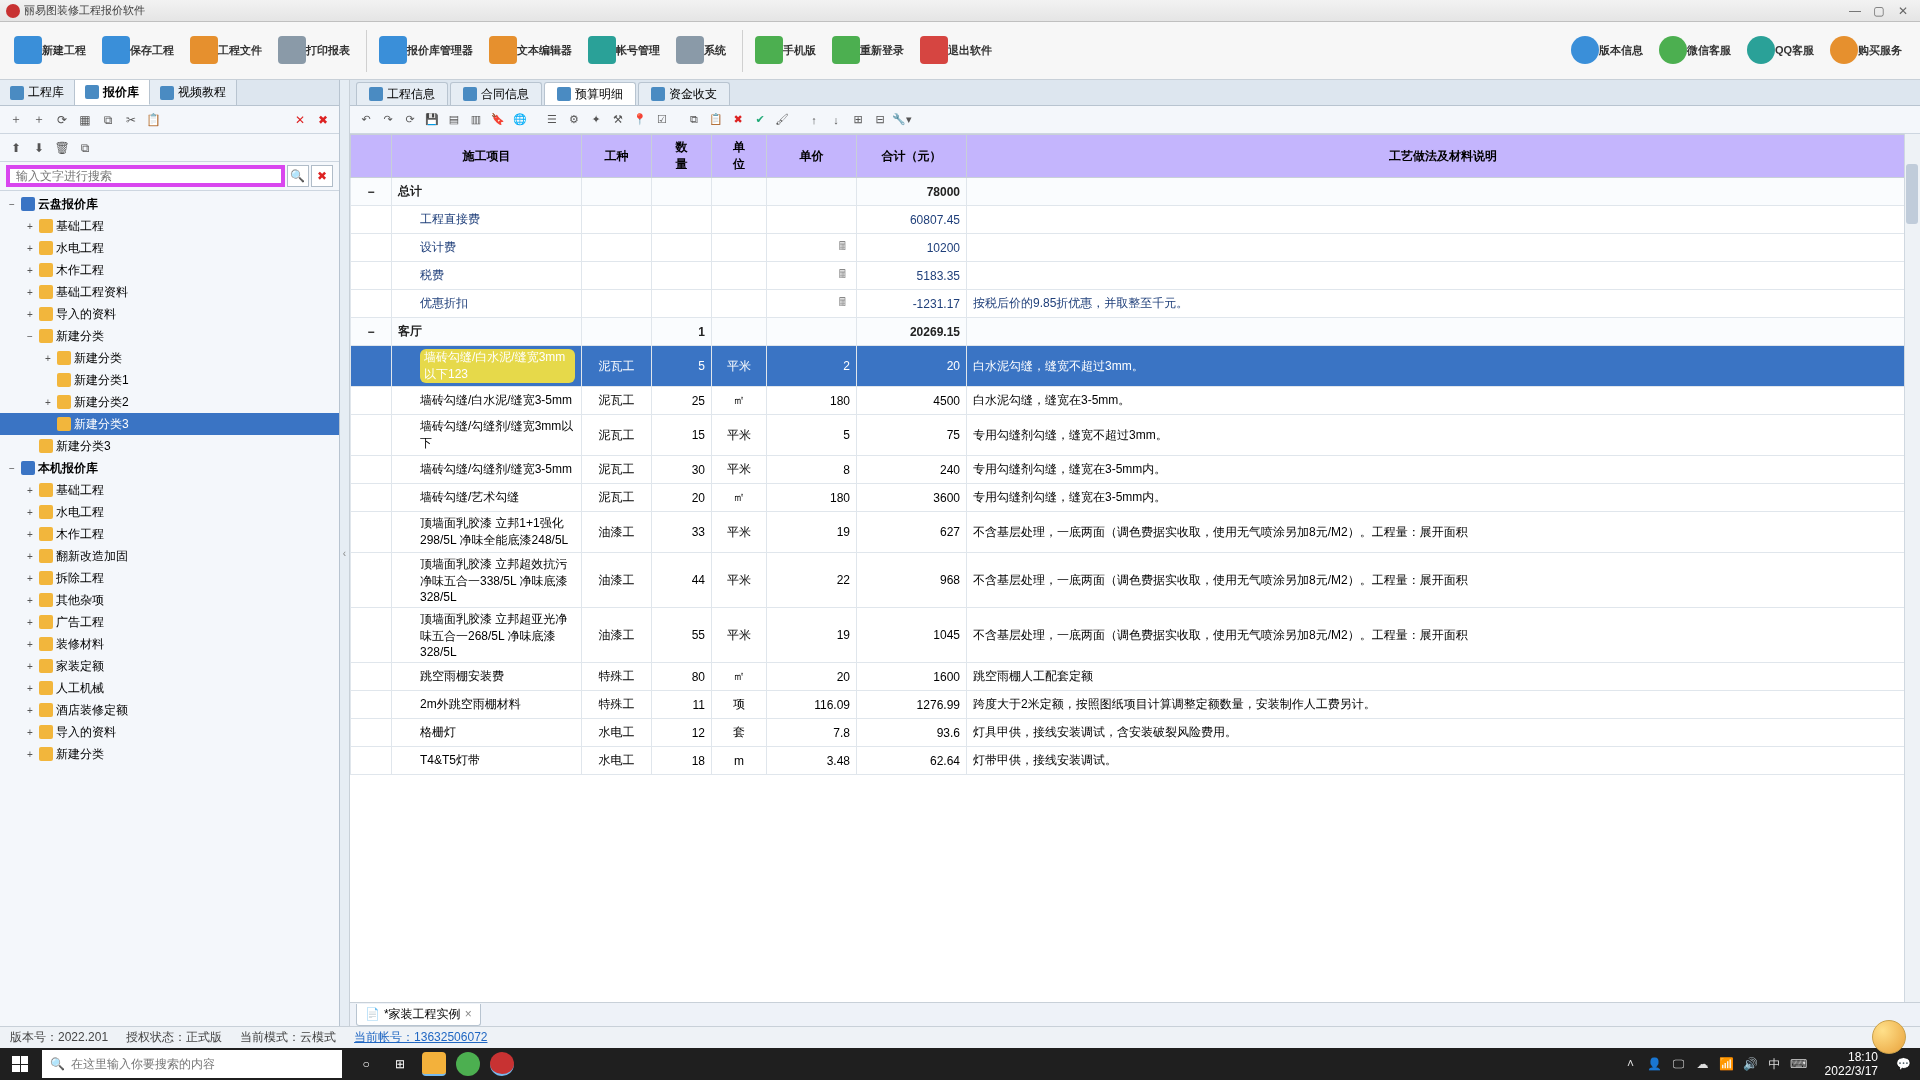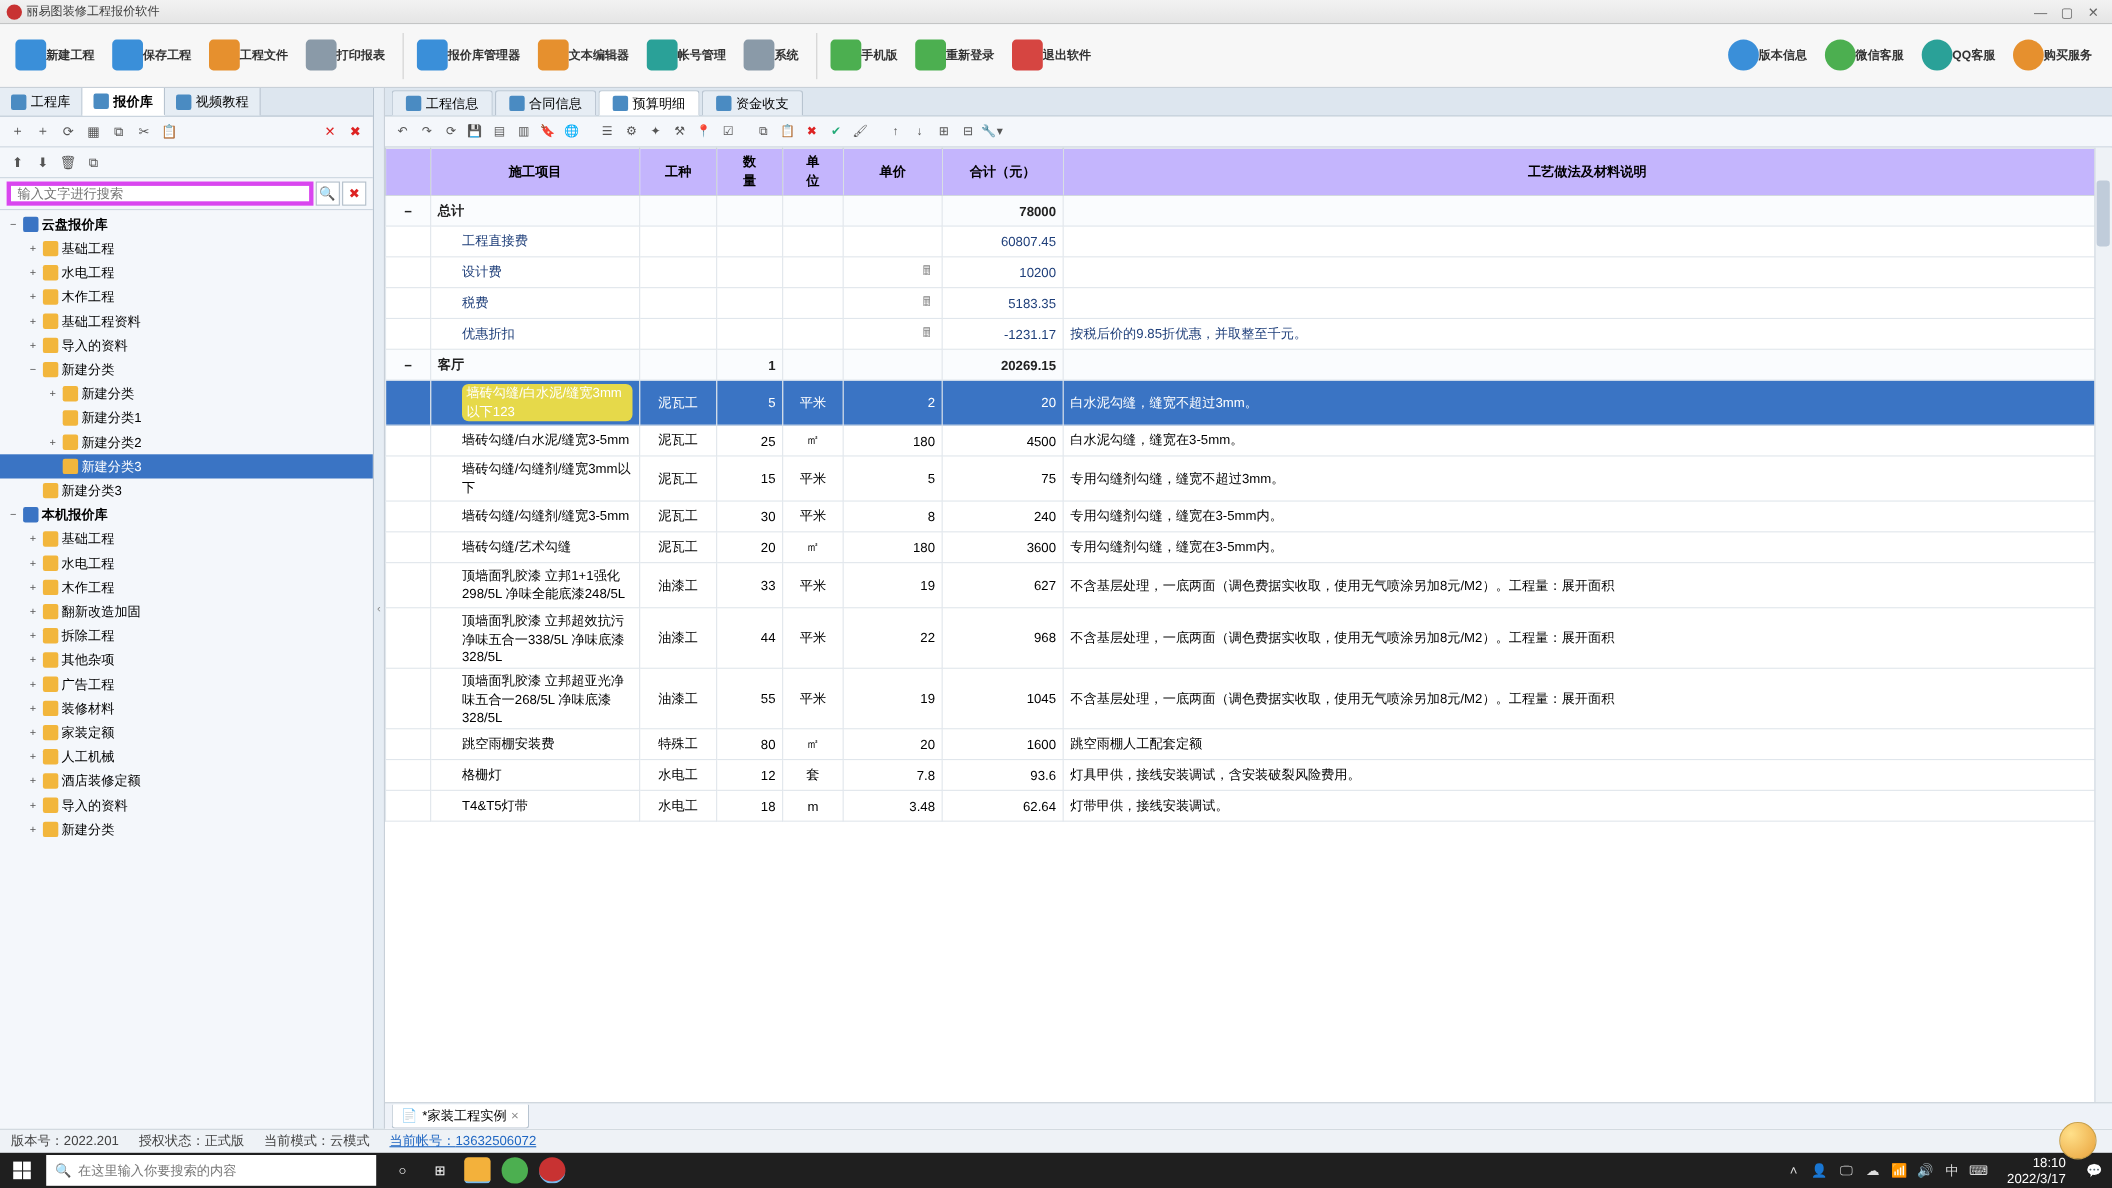--- a/index.html
+++ b/index.html
@@ -605,20 +605,30 @@
               <td style="padding-left: 28px;">跳空雨棚安装费</td>
               <td class="c-center">特殊工</td>
               <td class="c-right">80</td>
               <td class="c-center">㎡</td>
               <td class="c-right"><span>20</span></td>
               <td class="c-right">1600</td>
               <td>跳空雨棚人工配套定额</td>
             </tr>
             <tr>
               <td class="exp-cell"></td>
+              <td style="padding-left: 28px;">2m外跳空雨棚材料</td>
+              <td class="c-center">特殊工</td>
+              <td class="c-right">11</td>
+              <td class="c-center">项</td>
+              <td class="c-right"><span>116.09</span></td>
+              <td class="c-right">1276.99</td>
+              <td>跨度大于2米定额，按照图纸项目计算调整定额数量，安装制作人工费另计。</td>
+            </tr>
+            <tr>
+              <td class="exp-cell"></td>
               <td style="padding-left: 28px;">格栅灯</td>
               <td class="c-center">水电工</td>
               <td class="c-right">12</td>
               <td class="c-center">套</td>
               <td class="c-right"><span>7.8</span></td>
               <td class="c-right">93.6</td>
               <td>灯具甲供，接线安装调试，含安装破裂风险费用。</td>
             </tr>
             <tr>
               <td class="exp-cell"></td>

